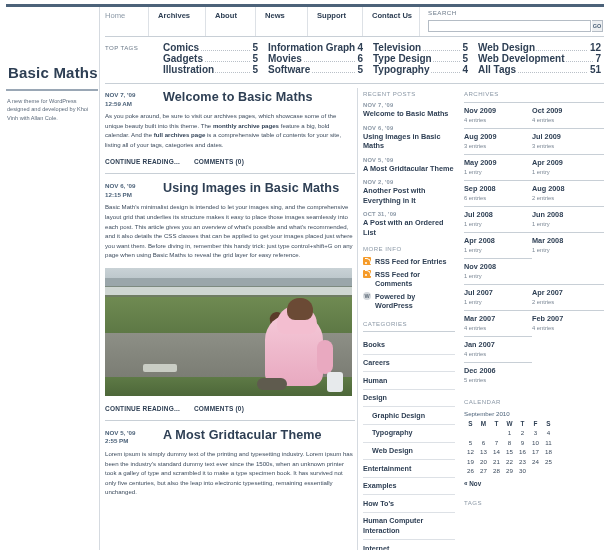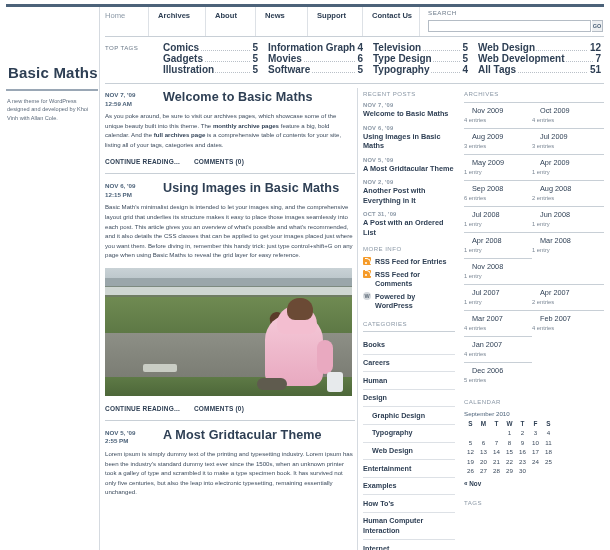--- a/index.html
+++ b/index.html
@@ -199,21 +199,21 @@
   .cat-item.sub { padding-left: 9px; }
 
   
   .rightcol { position: absolute; left: 464px; top: 90px; width: 140px; }
   .arch-grid { margin-top: 3px; }
   .arch-row {
     display: flex; border-top: 1px solid #c8cfd6; padding: 3px 0 4px 0;
   }
   .arch-row.half { width: 68px; }
   .arch-cell { width: 68px; }
-  .arch-m { font-size: 7.3px; font-weight:normal; color:#2e3f54; line-height: 9px; margin-left: 8px; }
+  .arch-m { font-size: 7.3px; font-weight:bold; color:#2e3f54; line-height: 9px; }
   .arch-c { font-size: 5.8px; color:#7b8795; line-height: 8px; margin-top:1px; }
 
   
   .cal { margin-top: 10px; }
   .cal-title { font-size: 6.2px; color:#4c6279; margin: 4px 0 2px 0; }
   table.cal-t { border-collapse: collapse; }
   table.cal-t th {
     font-size: 6.4px; font-weight: bold; color:#2e3f54; width: 13px; height: 9px;
     text-align: center; padding:0;
   }

